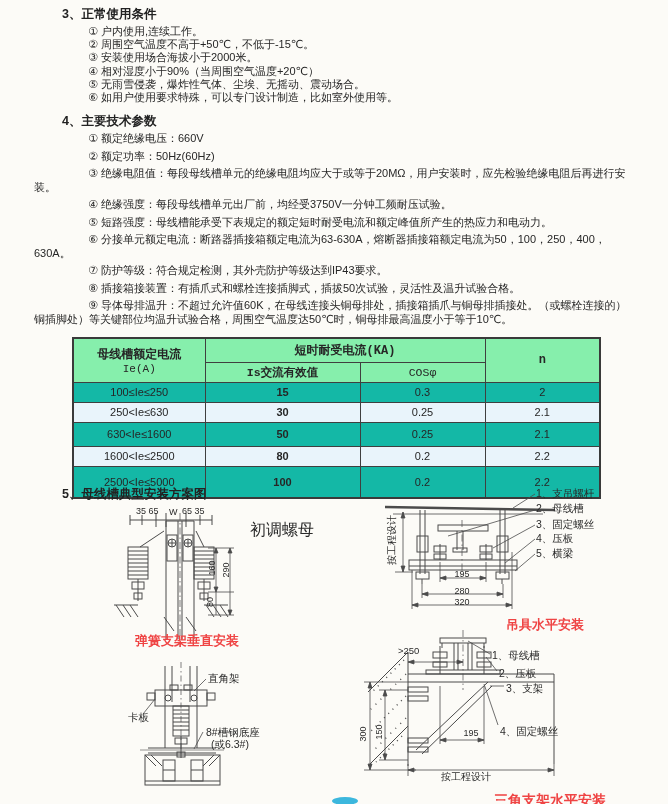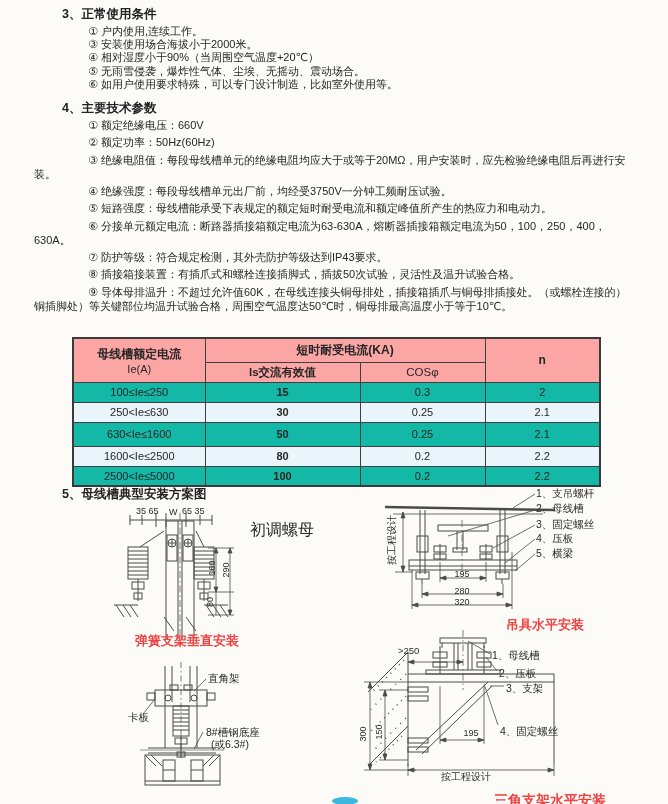--- a/index.html
+++ b/index.html
@@ -5,21 +5,21 @@
   html,body{margin:0;padding:0;}
   body{font-family:"Liberation Sans","DejaVu Sans",sans-serif;background:#e8e8e8;}
   .page{position:relative;width:668px;height:804px;background:#fcfbf7;overflow:hidden;color:#262626;padding-left:8px;}
   .content{position:absolute;left:34px;top:7px;width:594px;}
   h3.sec{font-size:12.5px;font-weight:bold;margin:0 0 3px 28px;line-height:15px;color:#222;}
   h3.sec4{margin-top:10px;}
   .s3 p{font-size:11px;line-height:13.2px;margin:0;text-indent:54px;}
   .s4 p{font-size:11px;line-height:13.8px;margin:0 0 3.6px;text-indent:54px;}
   table.ratings{position:absolute;left:72px;top:337px;width:527px;border-collapse:collapse;table-layout:fixed;border:2px solid #3a3a3a;}
   table.ratings th,table.ratings td{border:1px solid #3f3f3f;text-align:center;padding:0;overflow:hidden;}
-  table.ratings th{background:#fca5a5;font-size:12px;font-weight:bold;}
+  table.ratings th{background:#86efac;font-size:12px;font-weight:bold;font-family:Liberation Mono, monospace;}
   table.ratings .sub{font-size:11.5px;}
   table.ratings .sub2{font-size:11.5px;font-weight:normal;}
   table.ratings td{font-size:11px;background:#14b8a6;}
   table.ratings tr.alt td{background:#e9f4fb;}
   table.ratings td.bold{font-weight:bold;}
   .hdr2{font-size:11px;font-weight:normal;line-height:12px;}
   .h5title{position:absolute;left:62px;top:486px;font-size:12.5px;font-weight:bold;color:#222;}
   .lbl{position:absolute;font-size:10.5px;color:#2a2a2a;white-space:nowrap;line-height:11px;}
   .dim{position:absolute;font-size:9px;color:#2a2a2a;white-space:nowrap;line-height:10px;text-align:center;}
   .rot{transform:rotate(-90deg);transform-origin:center center;}
@@ -29,20 +29,21 @@
 </style>
 </head>
 <body>
 
 <div class="page">
 
   <div class="content">
     <h3 class="sec">3、正常使用条件</h3>
     <div class="s3">
       <p>①  户内使用,连续工作。</p>
+      <p>②  周围空气温度不高于+50℃，不低于-15℃。</p>
       <p>③  安装使用场合海拔小于2000米。</p>
       <p>④  相对湿度小于90%（当周围空气温度+20℃）</p>
       <p>⑤  无雨雪侵袭，爆炸性气体、尘埃、无摇动、震动场合。</p>
       <p>⑥  如用户使用要求特殊，可以专门设计制造，比如室外使用等。</p>
     </div>
     <h3 class="sec sec4">4、主要技术参数</h3>
     <div class="s4">
       <p>①  额定绝缘电压：660V</p>
       <p>②  额定功率：50Hz(60Hz)</p>
       <p>③  绝缘电阻值：每段母线槽单元的绝缘电阻均应大于或等于20MΩ，用户安装时，应先检验绝缘电阻后再进行安装。</p>
@@ -92,21 +93,21 @@
           <td class="bold">50</td>
           <td>0.25</td>
           <td>2.1</td>
     </tr>
     <tr style="height:20px" class="alt">
       <td>1600&lt;Ie≤2500</td>
           <td class="bold">80</td>
           <td>0.2</td>
           <td>2.2</td>
     </tr>
-    <tr style="height:20px">
+    <tr style="height:32px">
       <td>2500&lt;Ie≤5000</td>
           <td class="bold">100</td>
           <td>0.2</td>
           <td>2.2</td>
     </tr>
   </tbody>
     </table>
 
   <div class="h5title">5、母线槽典型安装方案图</div>
 

